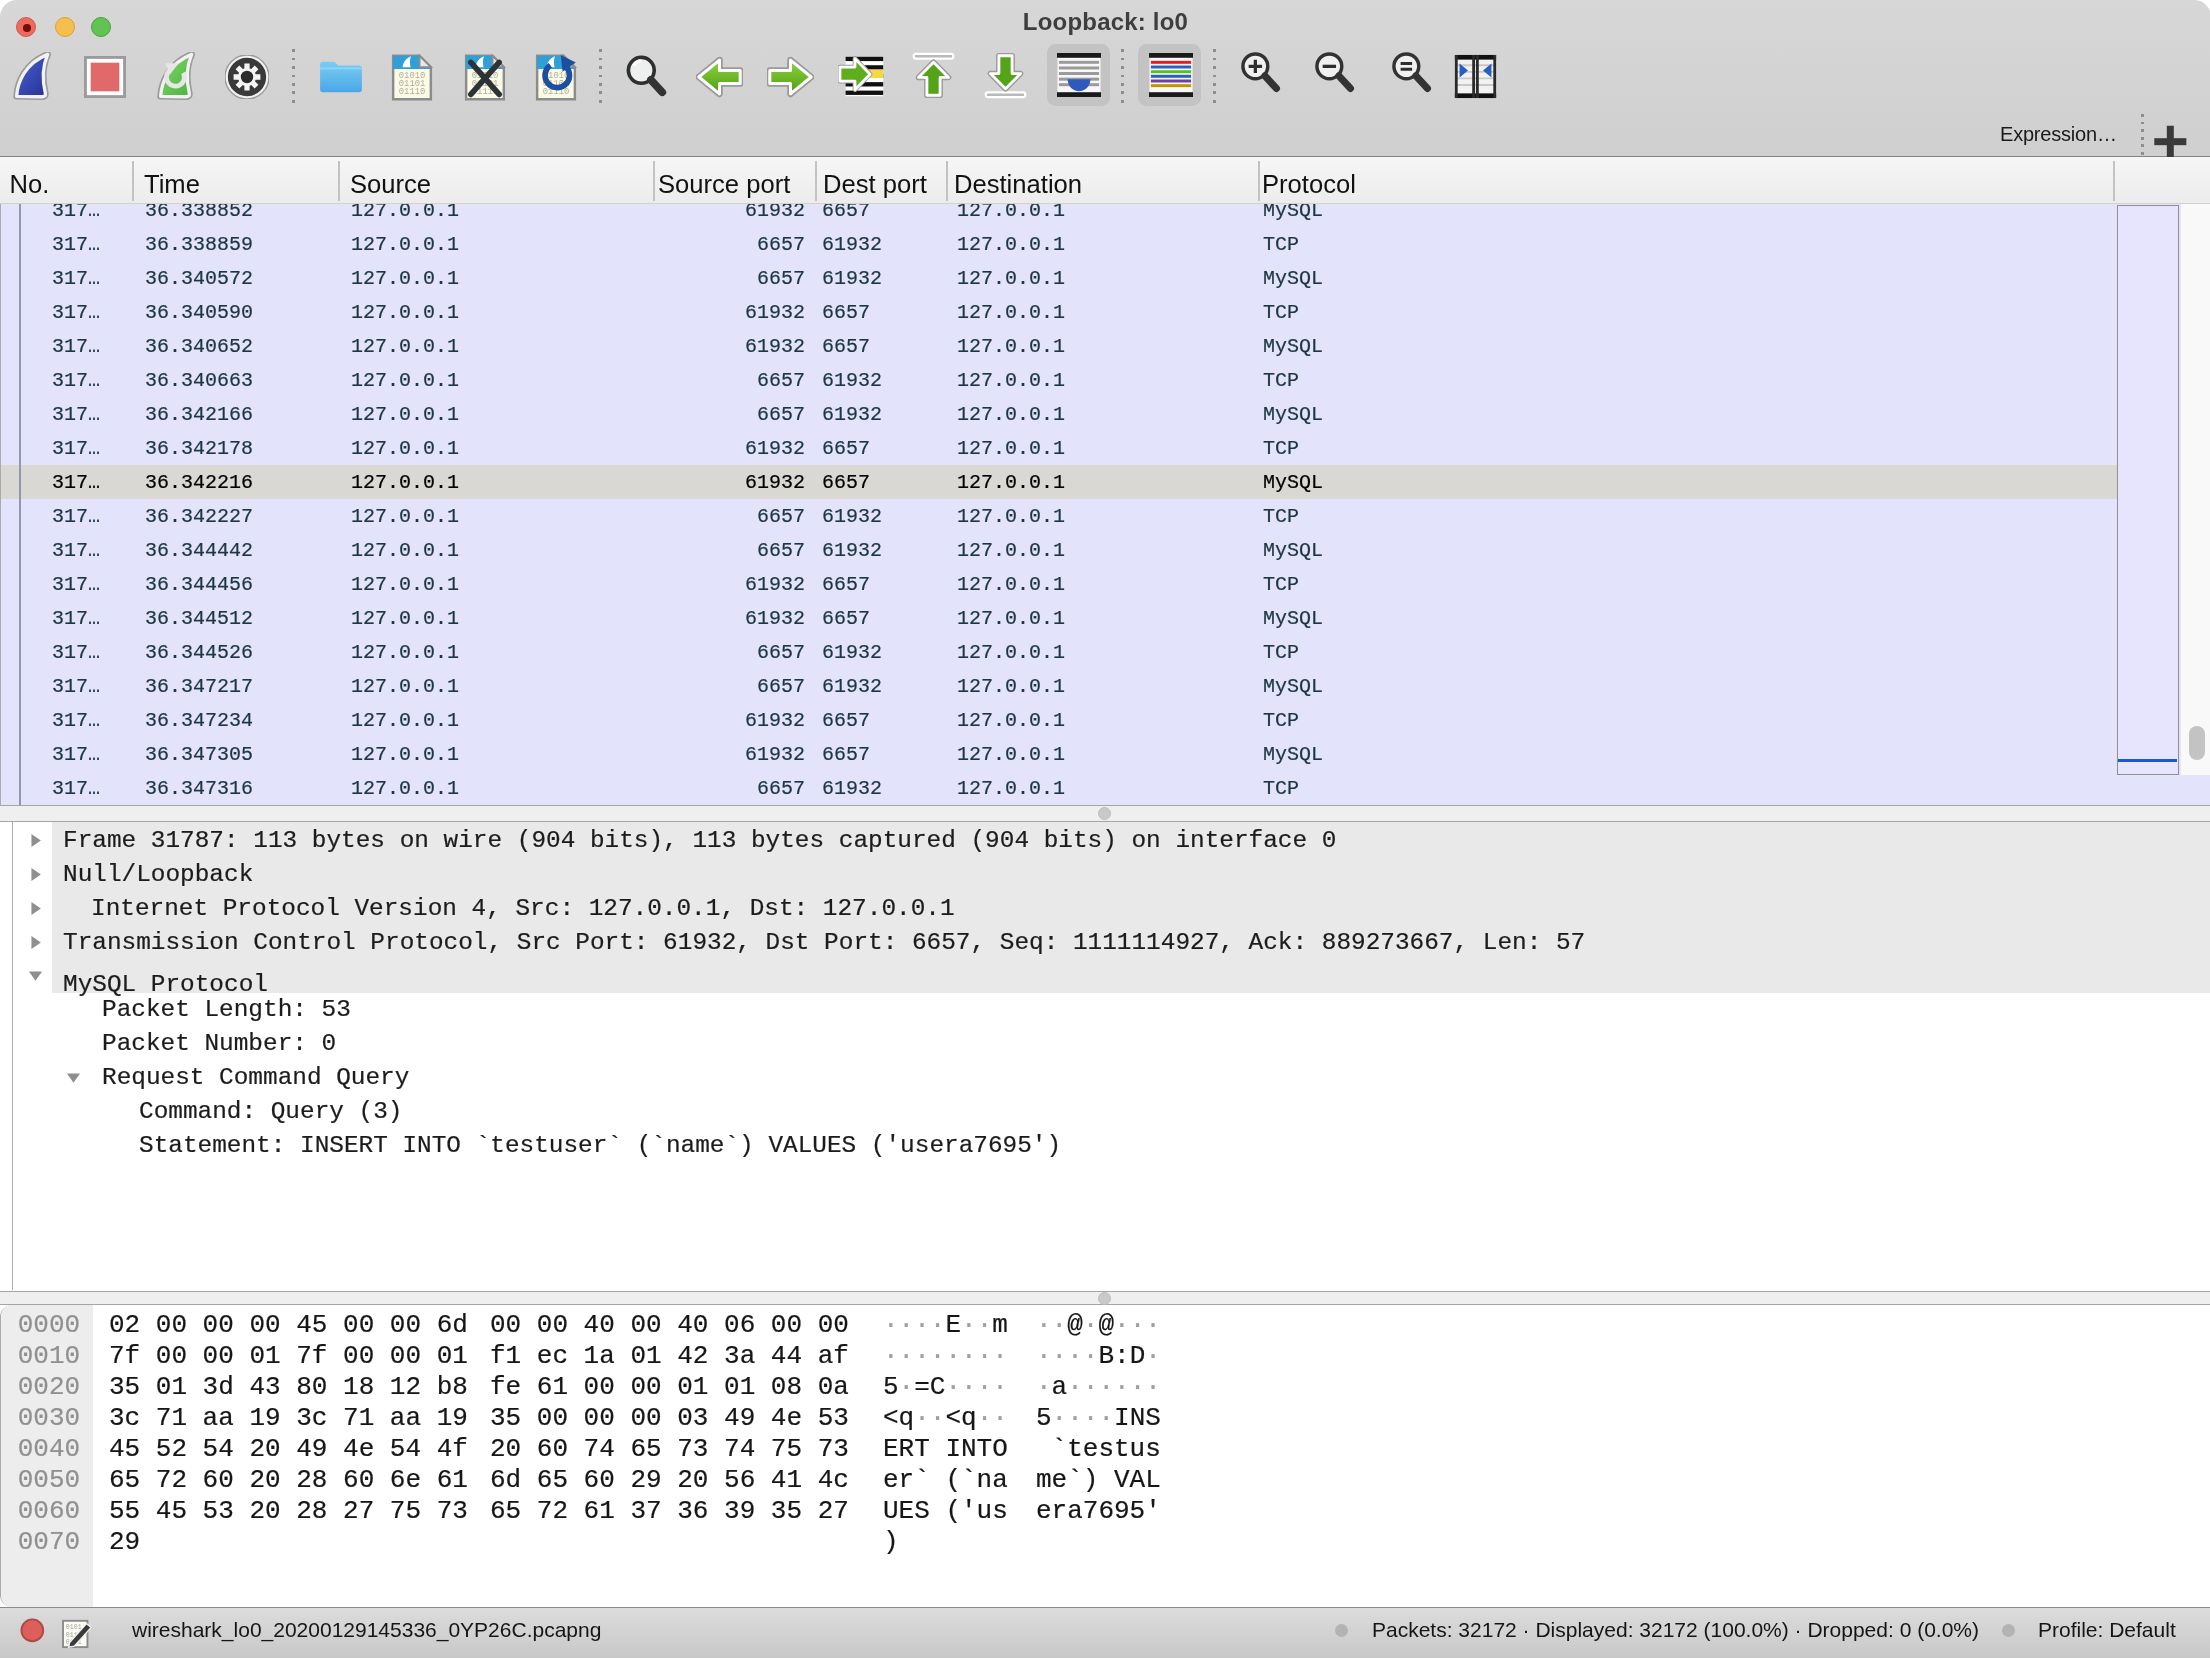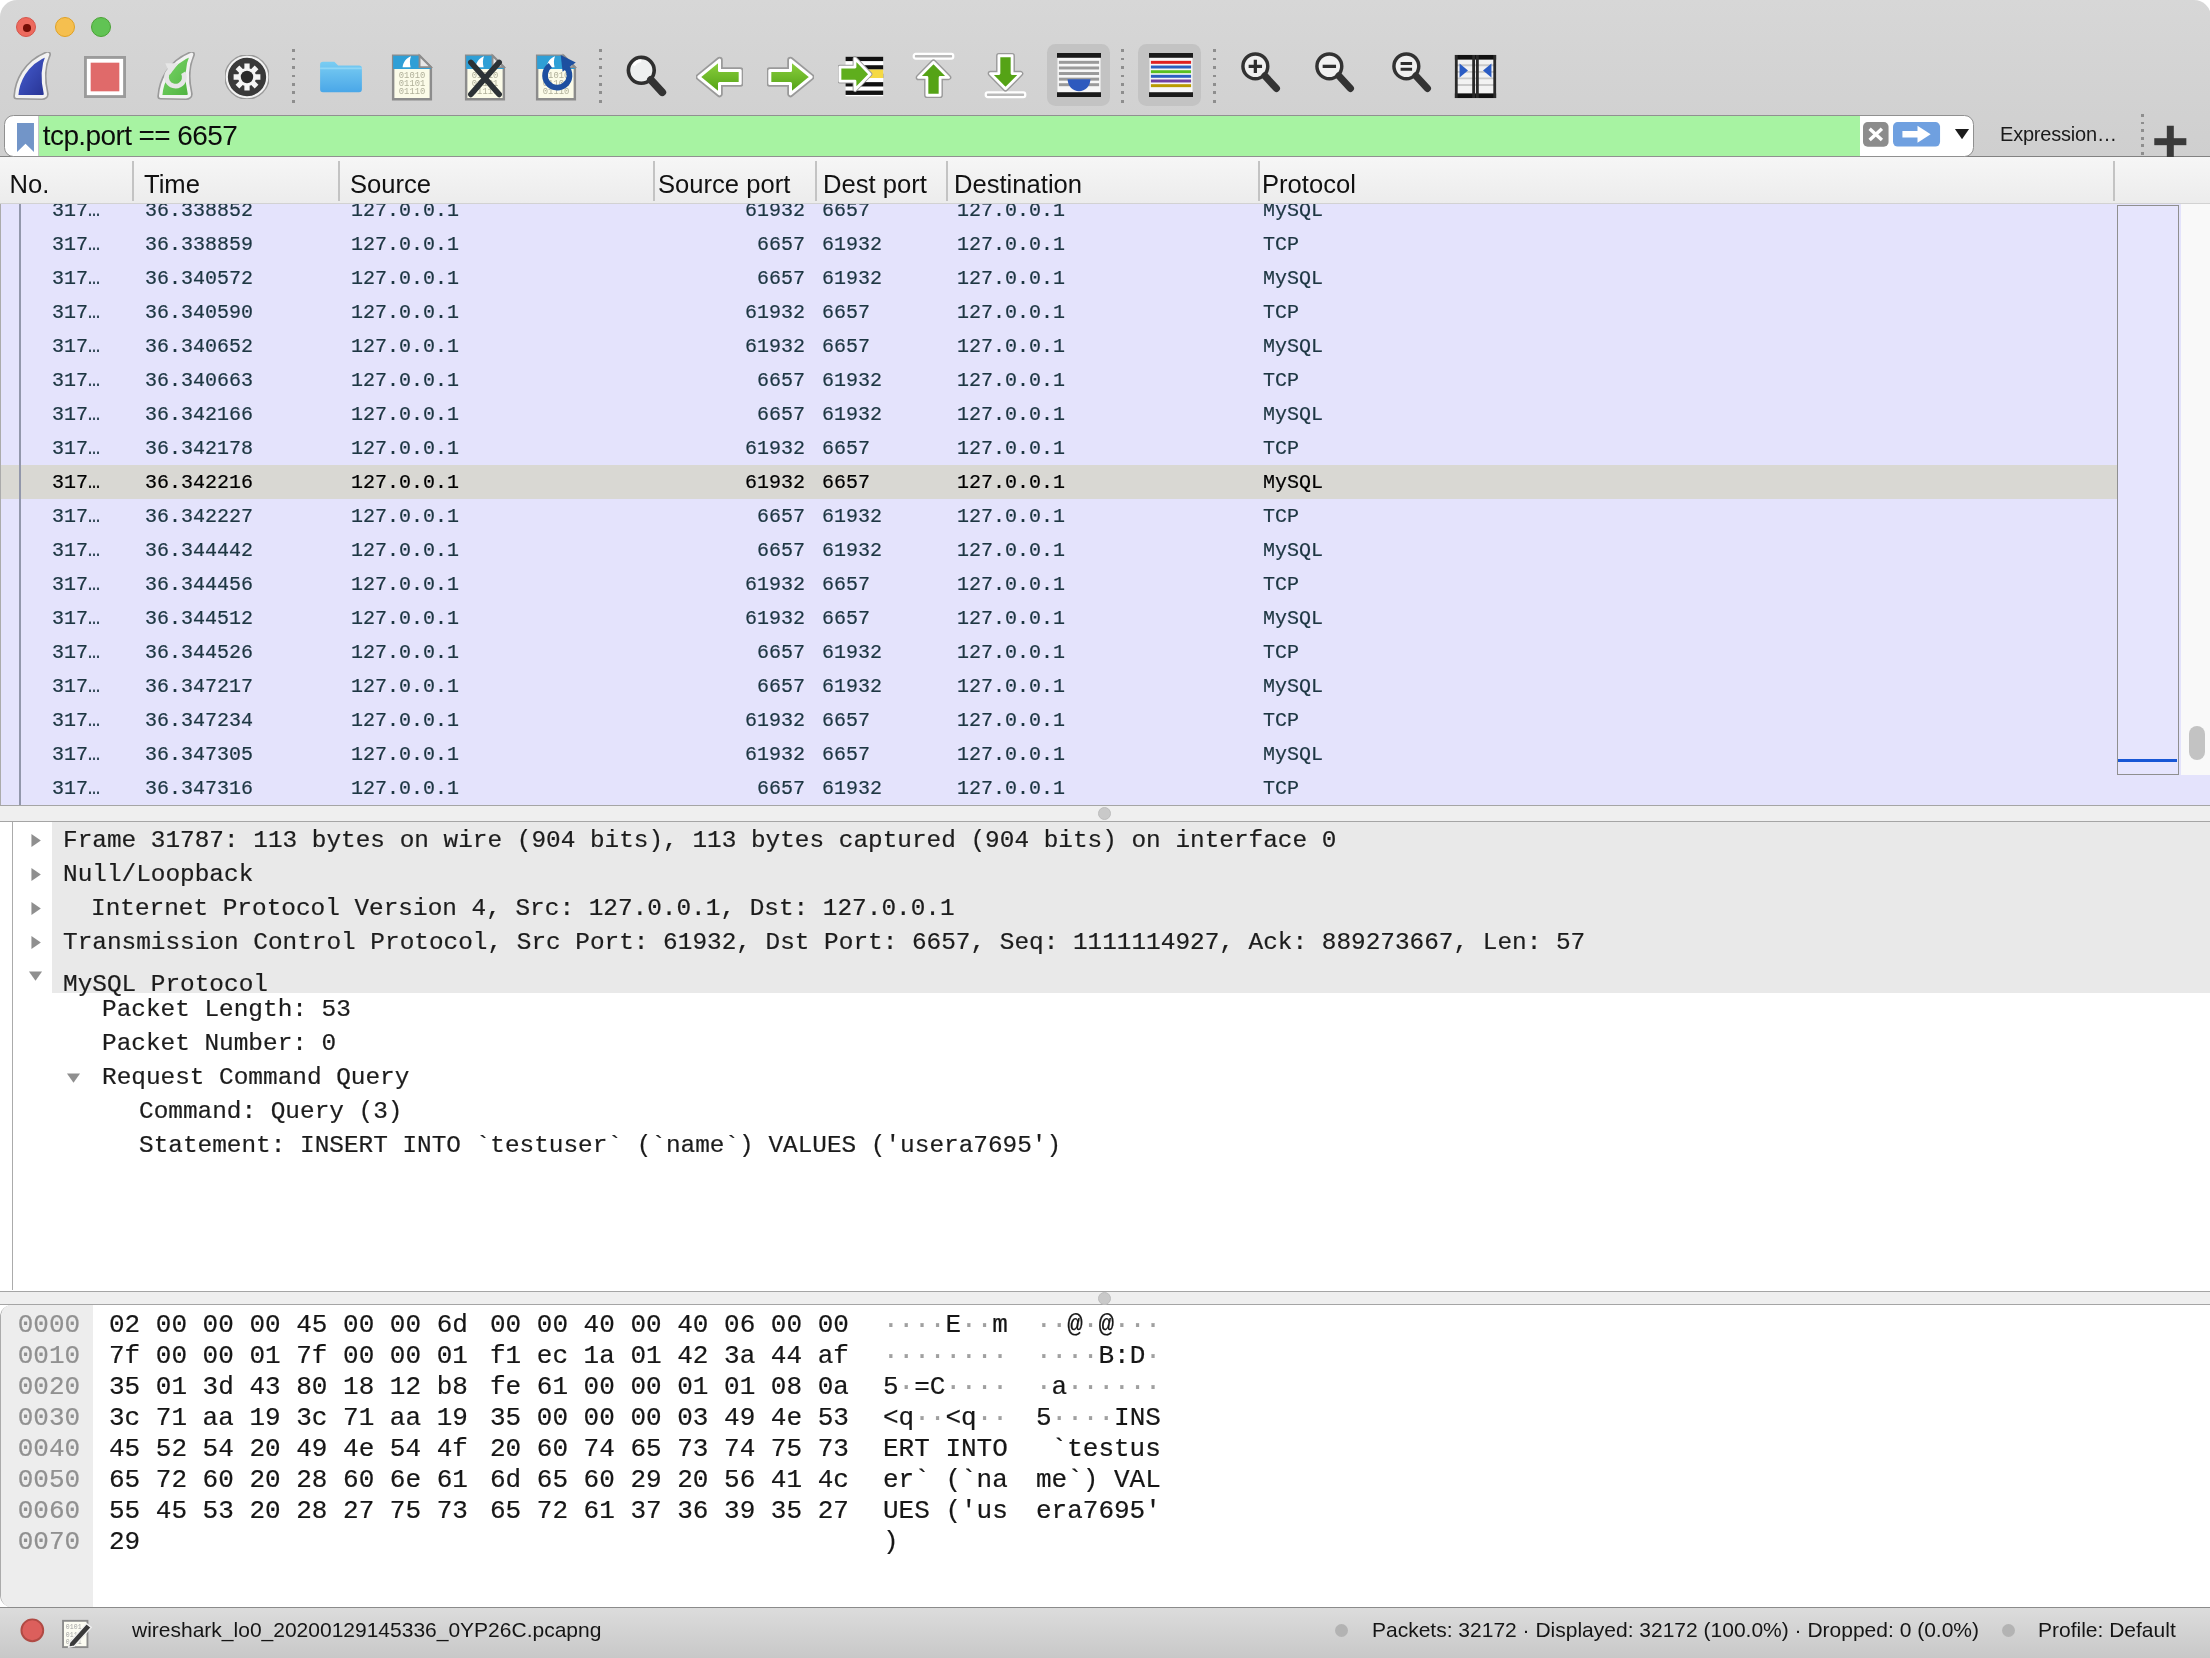--- a/index.html
+++ b/index.html
@@ -53,20 +53,21 @@
 #status { position:absolute; left:0; top:1607px; width:100%; height:51px;
   background:linear-gradient(#dcdcdc,#c8c8c8); border-top:1.9px solid #8b8b8b; font-size:21px; color:#151515; }
 .sdot { position:absolute; top:16px; width:13.2px; height:13.2px; border-radius:50%; background:#b3b3b3; }
 </style></head><body>
 <div id="win">
   <div id="chrome">
     <div class="tl" style="left:16px;background:#ed6a5e;border:0.9px solid #d5544a"></div>
     <div class="tl" style="left:55px;background:#f5bf4f;border:0.9px solid #dfa023"></div>
     <div class="tl" style="left:91px;background:#61c354;border:0.9px solid #4aa235"></div>
     <div style="position:absolute;left:23px;top:24px;width:7.6px;height:7.6px;border-radius:50%;background:#750e06"></div>
+    <div id="title">Loopback: lo0</div>
     <svg style="position:absolute;left:9.5px;top:52px" width="49" height="49" viewBox="0 0 52 52">
 <defs>
           <linearGradient id="g10" x1="0" y1="0" x2="1" y2="1">
 <stop offset="0" stop-color="#4a63d8"></stop>
             <stop offset="1" stop-color="#25308f"></stop>
           </linearGradient>
         </defs>
 <path d="M7,47 C8,32 16,12 40,2.5 C34.5,15 34,29 37.5,44 C38,46.5 36,47.5 34,47.5 Z" fill="none" stroke="#9a9a9a" stroke-width="7" stroke-linejoin="round"></path>
 <path d="M7,47 C8,32 16,12 40,2.5 C34.5,15 34,29 37.5,44 C38,46.5 36,47.5 34,47.5 Z" fill="url(#g10)" stroke="#f2f2f2" stroke-width="3.5" stroke-linejoin="round"></path>
       </svg>
@@ -238,39 +239,20 @@
 <g stroke="#2a2a2a" stroke-width="3">
           <path d="M3.5,2 v46 M22,2 v46 M26,2 v46 M44.5,2 v46"></path>
         </g>
 <polygon points="7,11 16,18.5 7,26" fill="#2b5cc4"></polygon>
 <polygon points="41,11 32,18.5 41,26" fill="#2b5cc4"></polygon>
       </svg>
     <div style="position:absolute;left:292px;top:49px;width:2.8px;height:59px;background-image:repeating-linear-gradient(#8e8e8e 0 2.8px,transparent 2.8px 8.5px)"></div>
       <div style="position:absolute;left:599px;top:49px;width:2.8px;height:59px;background-image:repeating-linear-gradient(#8e8e8e 0 2.8px,transparent 2.8px 8.5px)"></div>
       <div style="position:absolute;left:1121px;top:49px;width:2.8px;height:59px;background-image:repeating-linear-gradient(#8e8e8e 0 2.8px,transparent 2.8px 8.5px)"></div>
       <div style="position:absolute;left:1213px;top:49px;width:2.8px;height:59px;background-image:repeating-linear-gradient(#8e8e8e 0 2.8px,transparent 2.8px 8.5px)"></div>
-    <div id="filter">
-      <svg style="position:absolute;left:11.4px;top:5.7px" width="19" height="32" viewBox="0 0 20 34">
-          <path d="M1,1 h18 v31 l-9,-9 -9,9 z" fill="#7295c8"></path>
-        </svg>
-      <div id="fgreen"></div>
-      <div id="ftext">tcp.port == 6657</div>
-      <svg style="position:absolute;left:1858px;top:5.7px" width="26.5" height="25.6" viewBox="0 0 28 27">
-          <rect x="0" y="0" width="27" height="26" rx="5" fill="#8c8c8c"></rect>
-          <path d="M7,7 L20,19 M20,7 L7,19" stroke="#fff" stroke-width="3.6"></path>
-        </svg>
-      <svg style="position:absolute;left:1888px;top:5.7px" width="48" height="25.6" viewBox="0 0 51 27">
-          <rect x="0" y="0" width="50" height="26" rx="5" fill="#6fa0e0"></rect>
-          <path d="M10,13 h18" stroke="#fff" stroke-width="7"></path>
-          <polygon points="26,4 40,13 26,22" fill="#fff"></polygon>
-        </svg>
-      <svg style="position:absolute;left:1949px;top:12.3px" width="17" height="13.2" viewBox="0 0 18 14">
-          <polygon points="1,1 16,1 8.5,12" fill="#1c1c1c"></polygon>
-        </svg>
-    </div>
     <div id="expr">Expression…</div>
     <div style="position:absolute;left:2141px;top:114px;width:2.8px;height:44px;background-image:repeating-linear-gradient(#8e8e8e 0 2.8px,transparent 2.8px 7.6px)"></div>
     <svg id="plus" style="position:absolute;left:2154px;top:125px" width="33" height="33" viewBox="0 0 35 35">
         <rect x="13.6" y="0.8" width="7.4" height="33.4" fill="#3a3a3a"></rect>
         <rect x="0.3" y="14" width="34" height="7.4" fill="#3a3a3a"></rect>
       </svg>
   </div>
   <div id="header">
       <div class="hl" style="left:9.5px">No.</div>
       <div class="hl" style="left:144px">Time</div>

